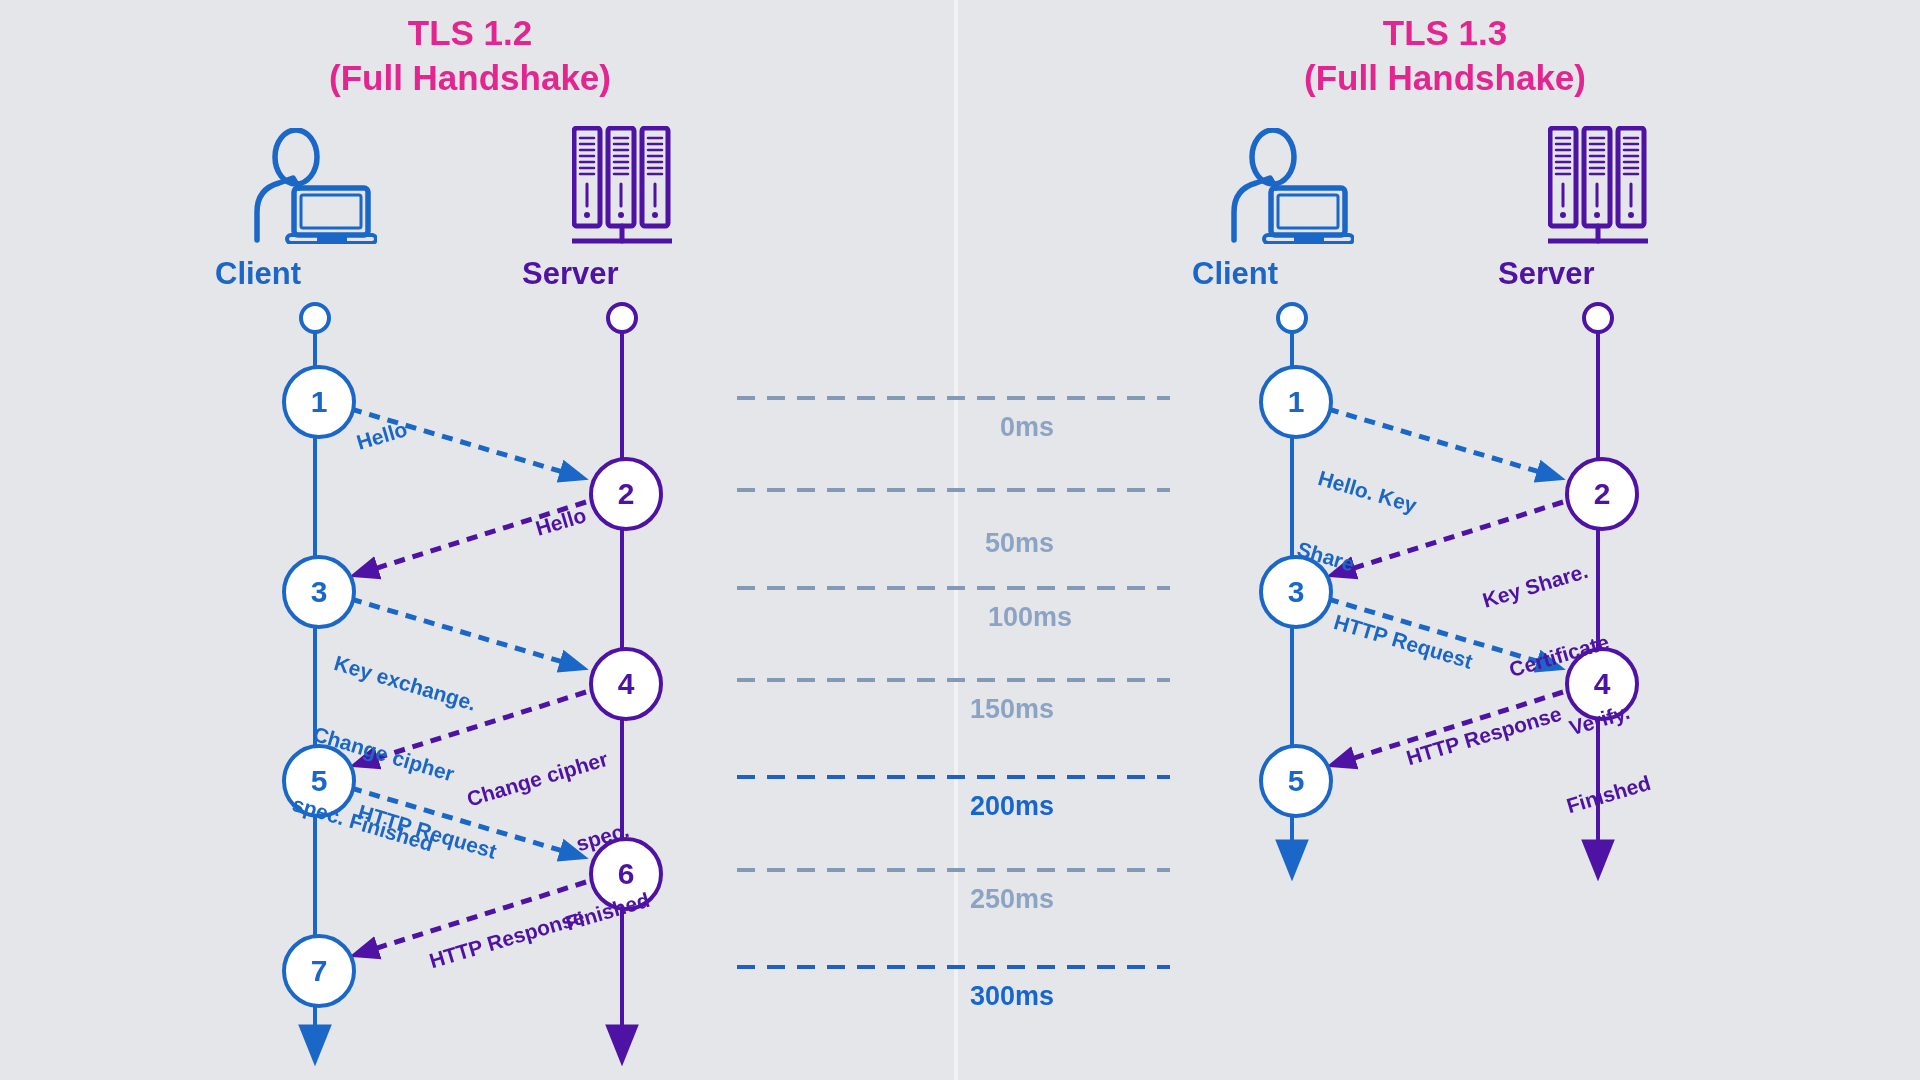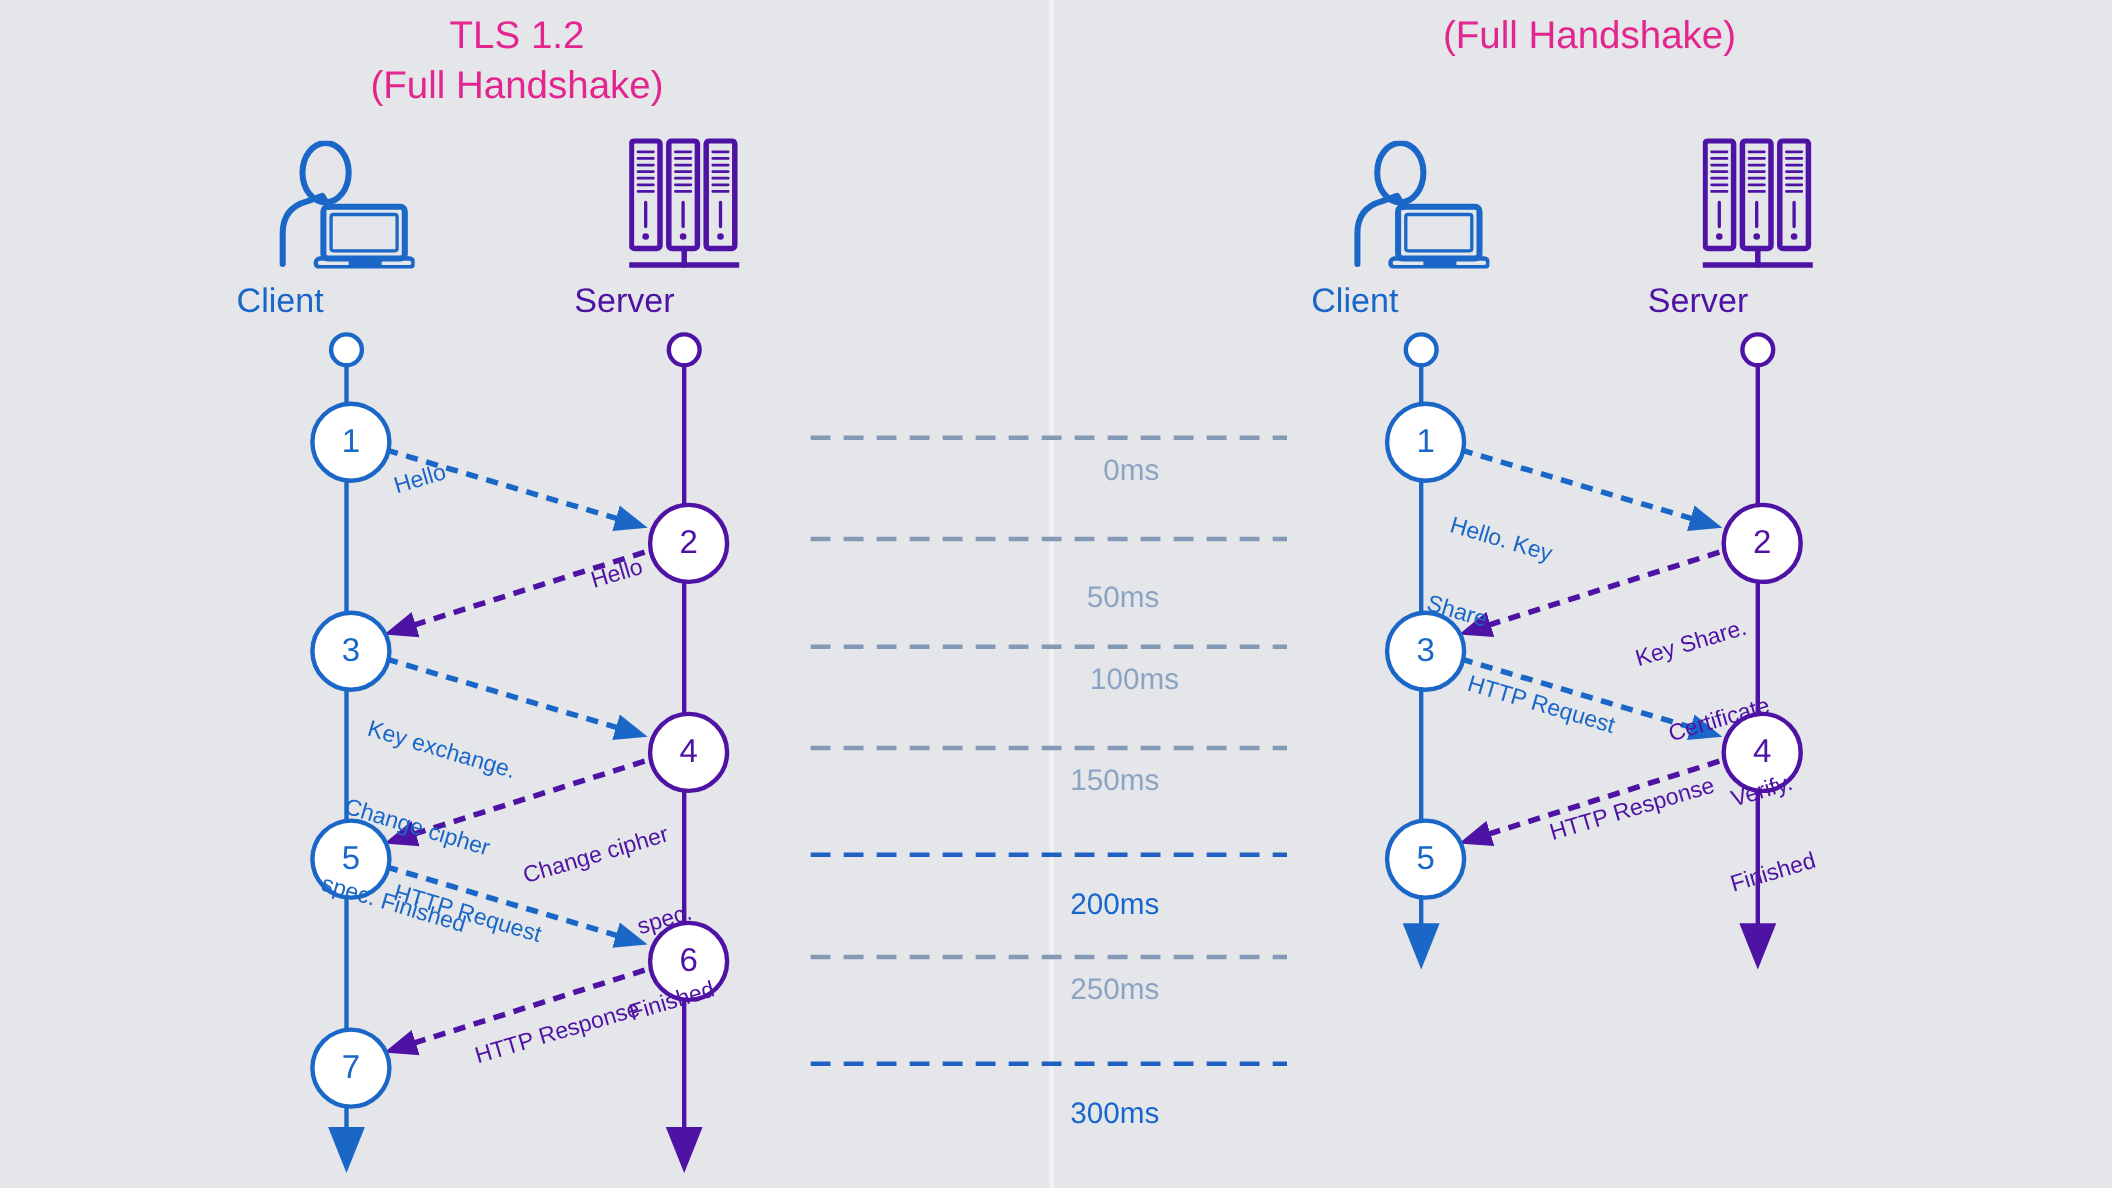--- a/index.html
+++ b/index.html
@@ -1,21 +1,21 @@
 <!DOCTYPE html>
 <html style="--bg: #E5E6E9; --magenta: #E2258F; --blue: #1A67C8; --purple: #4E12A4; --tick: #8CA4C3; --tick_hi: #1766CE; --line_light: #8399B6; --line_hi: #2060C4; --divider: #F1F2F4;"><head>
 <meta charset="utf-8">
 <style>
   :root{
     --bg:#E5E6E9; --magenta:#E2258F; --blue:#1A67C8; --purple:#4E12A4;
     --tick:#8CA4C3; --tick_hi:#1766CE; --line_light:#8399B6; --line_hi:#2060C4; --divider:#F1F2F4;
   }
   html,body{margin:0;padding:0;background:var(--bg);}
   .stage{position:relative;width:1852px;height:1080px;background:var(--bg);overflow:hidden;
-         font-family:"Liberation Sans","DejaVu Sans",sans-serif;font-weight:400;}
+         font-family:"Liberation Sans","DejaVu Sans",sans-serif;font-weight:700;}
   .divider{position:absolute;left:954px;top:0;width:4px;height:1080px;background:var(--divider);}
   svg.overlay{position:absolute;left:0;top:0;width:1920px;height:1080px;}
   .ep{fill:#fff;stroke-width:4;}
   .ll{fill:none;stroke-width:4;}
   .ml{fill:none;stroke-width:5;stroke-dasharray:11 8;}
   .stk-b{stroke:var(--blue);} .stk-p{stroke:var(--purple);}
   .tll{fill:none;stroke-width:4;stroke-dasharray:18 12;}
   .tll.light{stroke:var(--line_light);} .tll.hi{stroke:var(--line_hi);}
   .title{position:absolute;width:440px;text-align:center;color:var(--magenta);
          font-size:35px;line-height:45px;}
@@ -24,21 +24,21 @@
   .node{position:absolute;width:66px;height:66px;border-radius:50%;background:#fff;
         display:flex;align-items:center;justify-content:center;font-size:30px;border:4px solid;}
   .node.b{border-color:var(--blue);color:var(--blue);}
   .node.p{border-color:var(--purple);color:var(--purple);}
   .msg{position:absolute;font-size:21px;line-height:24.5px;white-space:pre;}
   .msg.b{color:var(--blue);} .msg.p{color:var(--purple);}
   .r17{transform:rotate(16.5deg);transform-origin:0 0;}
   .rm17tr{transform:rotate(-16.5deg);transform-origin:100% 0;text-align:right;}
   .rm17c{transform:rotate(-16.5deg);transform-origin:50% 50%;text-align:center;}
   .tick{position:absolute;width:200px;text-align:right;font-size:27px;}
-  .tick.light{color:var(--tick);} .tick.hi{color:var(--tick_hi);margin-top:16px;}
+  .tick.light{color:var(--tick);} .tick.hi{color:var(--tick_hi);}
   .icon{position:absolute;}
 </style>
 </head>
 <body>
 
 <div class="stage">
 
   <div class="divider"></div>
 
   <svg class="overlay" viewBox="0 0 1920 1080">
@@ -160,20 +160,21 @@
 
   <div class="tick light" style="left:854px;top:412px;">0ms</div>
   <div class="tick light" style="left:854px;top:528px;">50ms</div>
   <div class="tick light" style="left:872px;top:602px;">100ms</div>
   <div class="tick light" style="left:854px;top:694px;">150ms</div>
   <div class="tick hi" style="left:854px;top:791px;">200ms</div>
   <div class="tick light" style="left:854px;top:884px;">250ms</div>
   <div class="tick hi" style="left:854px;top:981px;">300ms</div>
 
   <div class="title" style="left:1225px;top:10px;">
+    <div>TLS 1.3</div>
     <div>(Full Handshake)</div>
   </div>
 
   <svg class="icon" style="left:1230px;top:128px;" width="124" height="116" viewBox="0 0 124 116">
     <g fill="none" stroke="#1A67C8" stroke-width="5.5" stroke-linecap="round" stroke-linejoin="round">
       <ellipse cx="43" cy="29" rx="21" ry="27"></ellipse>
       <path d="M4,112 L4,84 Q4,61 26,55 L40,50 L46,60"></path>
       <rect x="41" y="60" width="74" height="47" rx="4"></rect>
       <rect x="48" y="67" width="60" height="33" rx="2" stroke-width="3"></rect>
       <rect x="34" y="107" width="89" height="8" rx="4" stroke-width="4"></rect>

